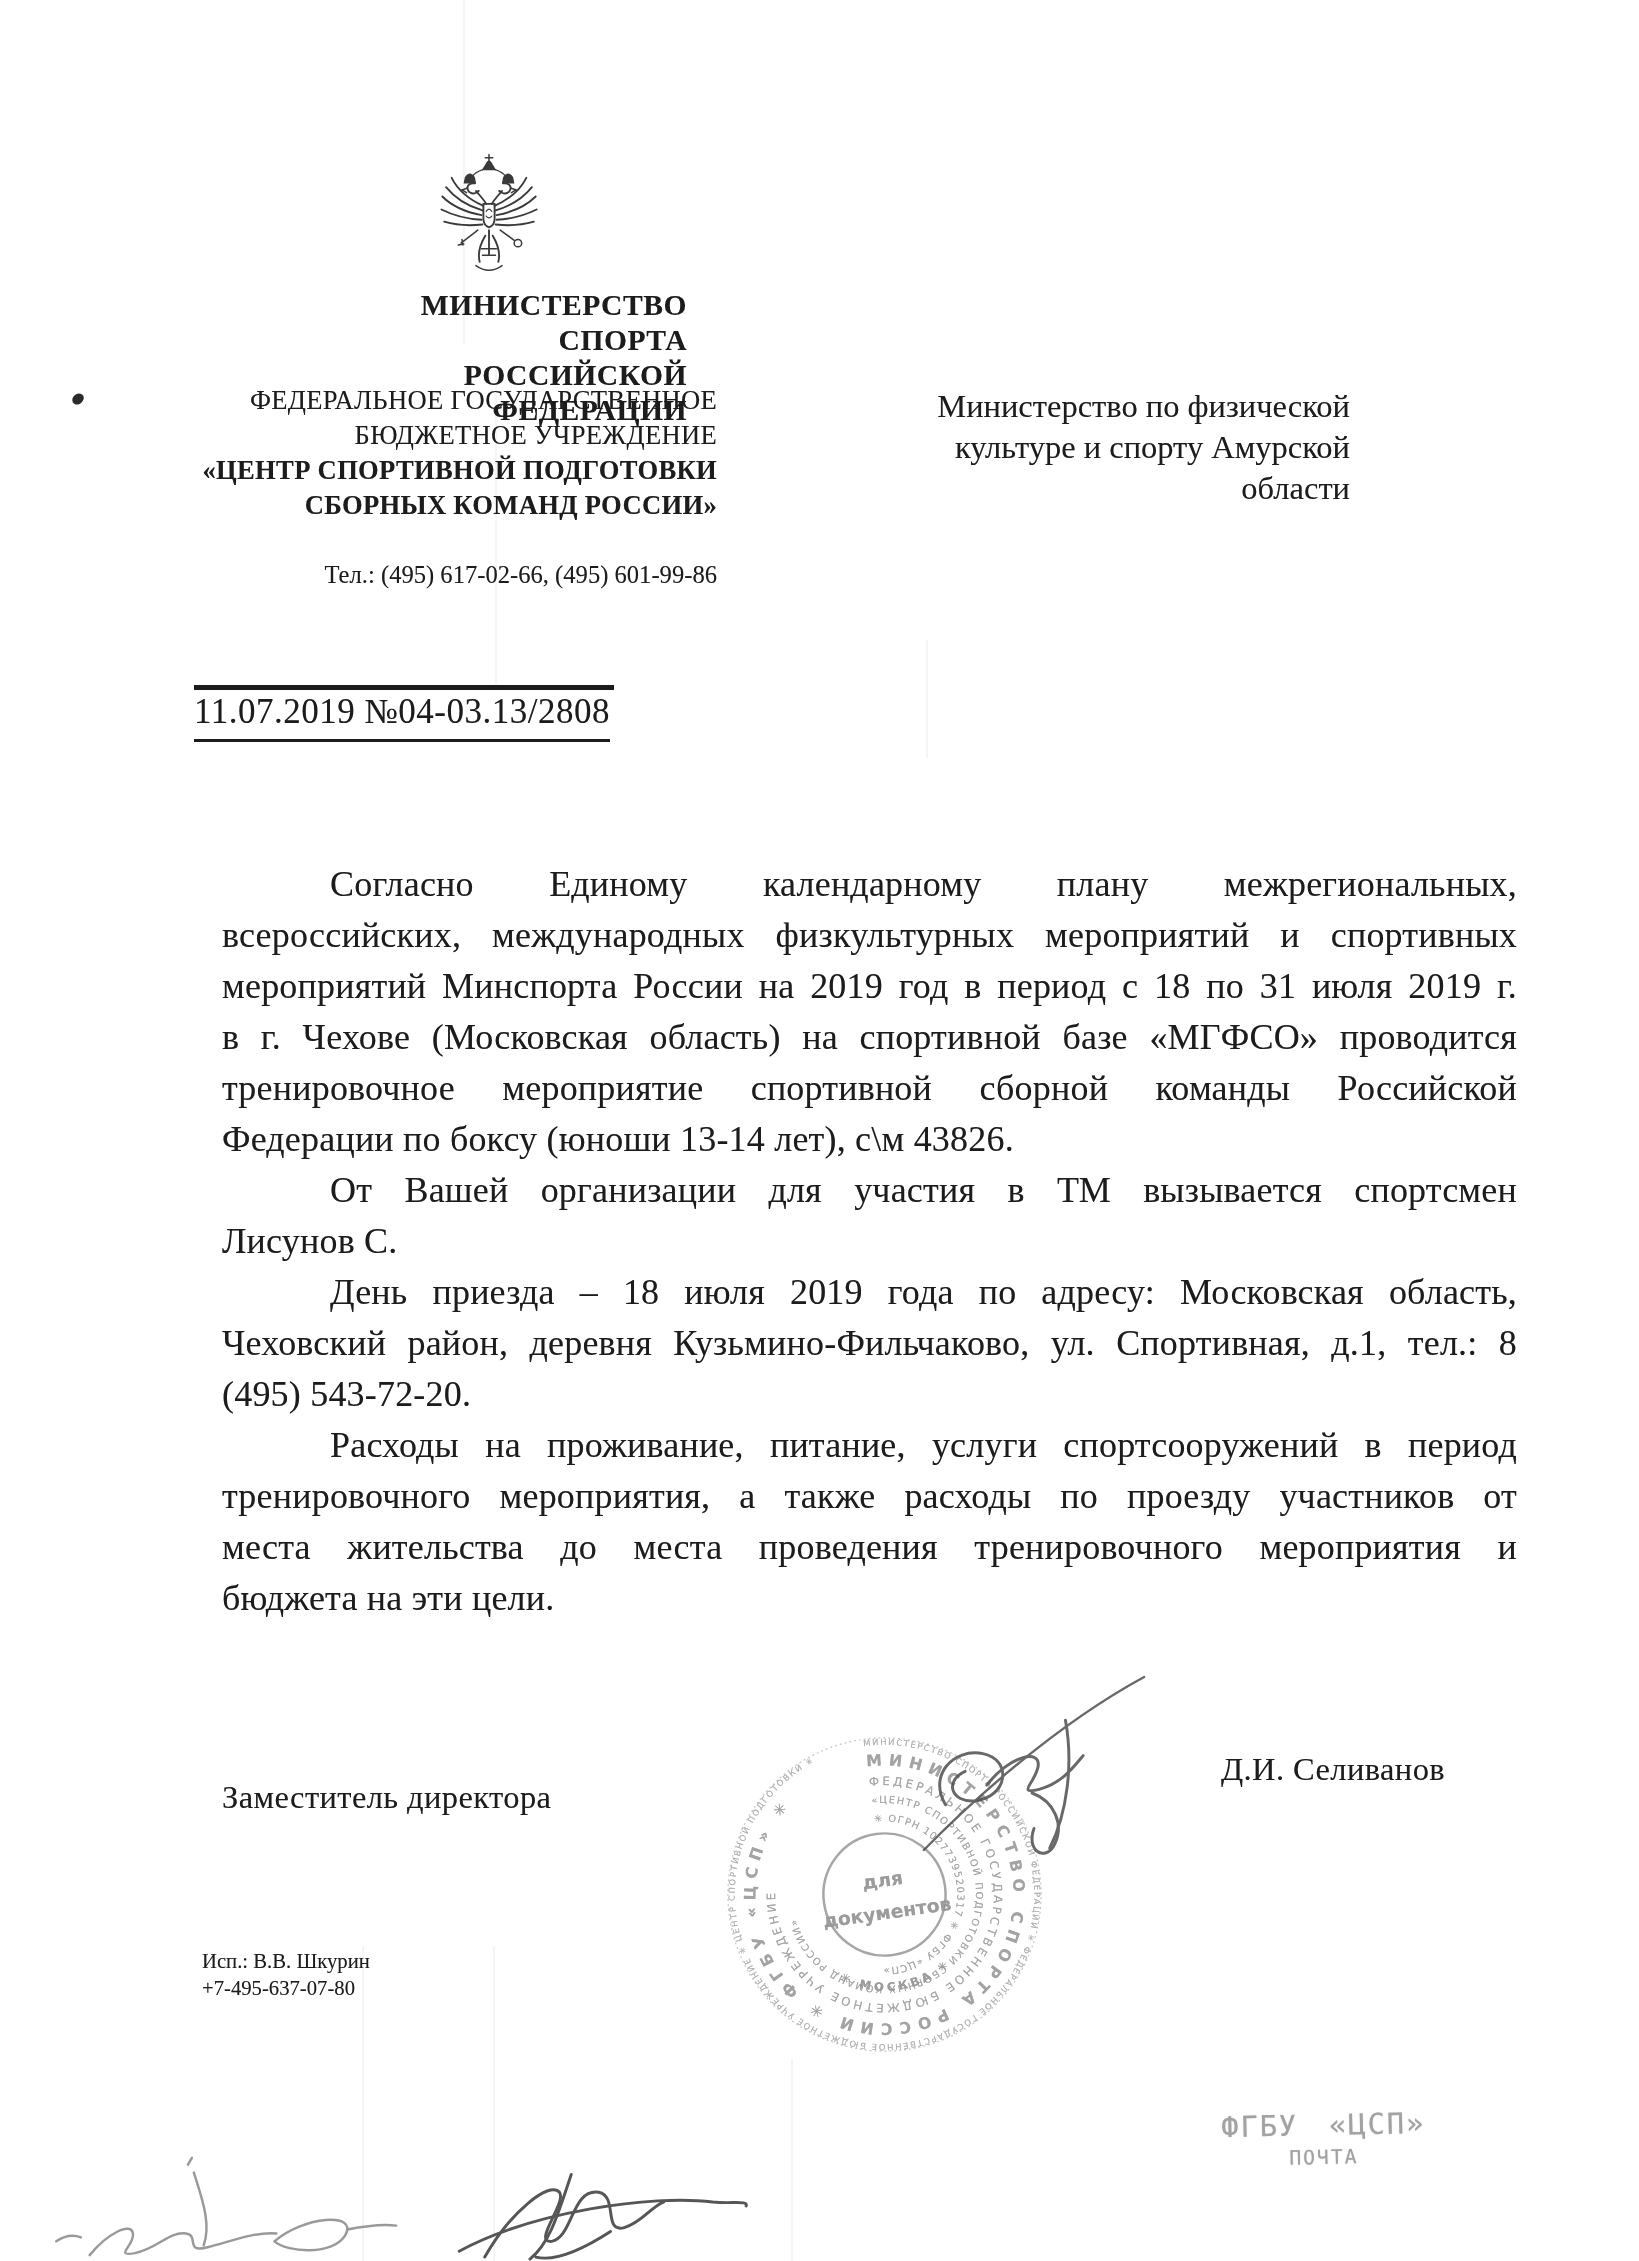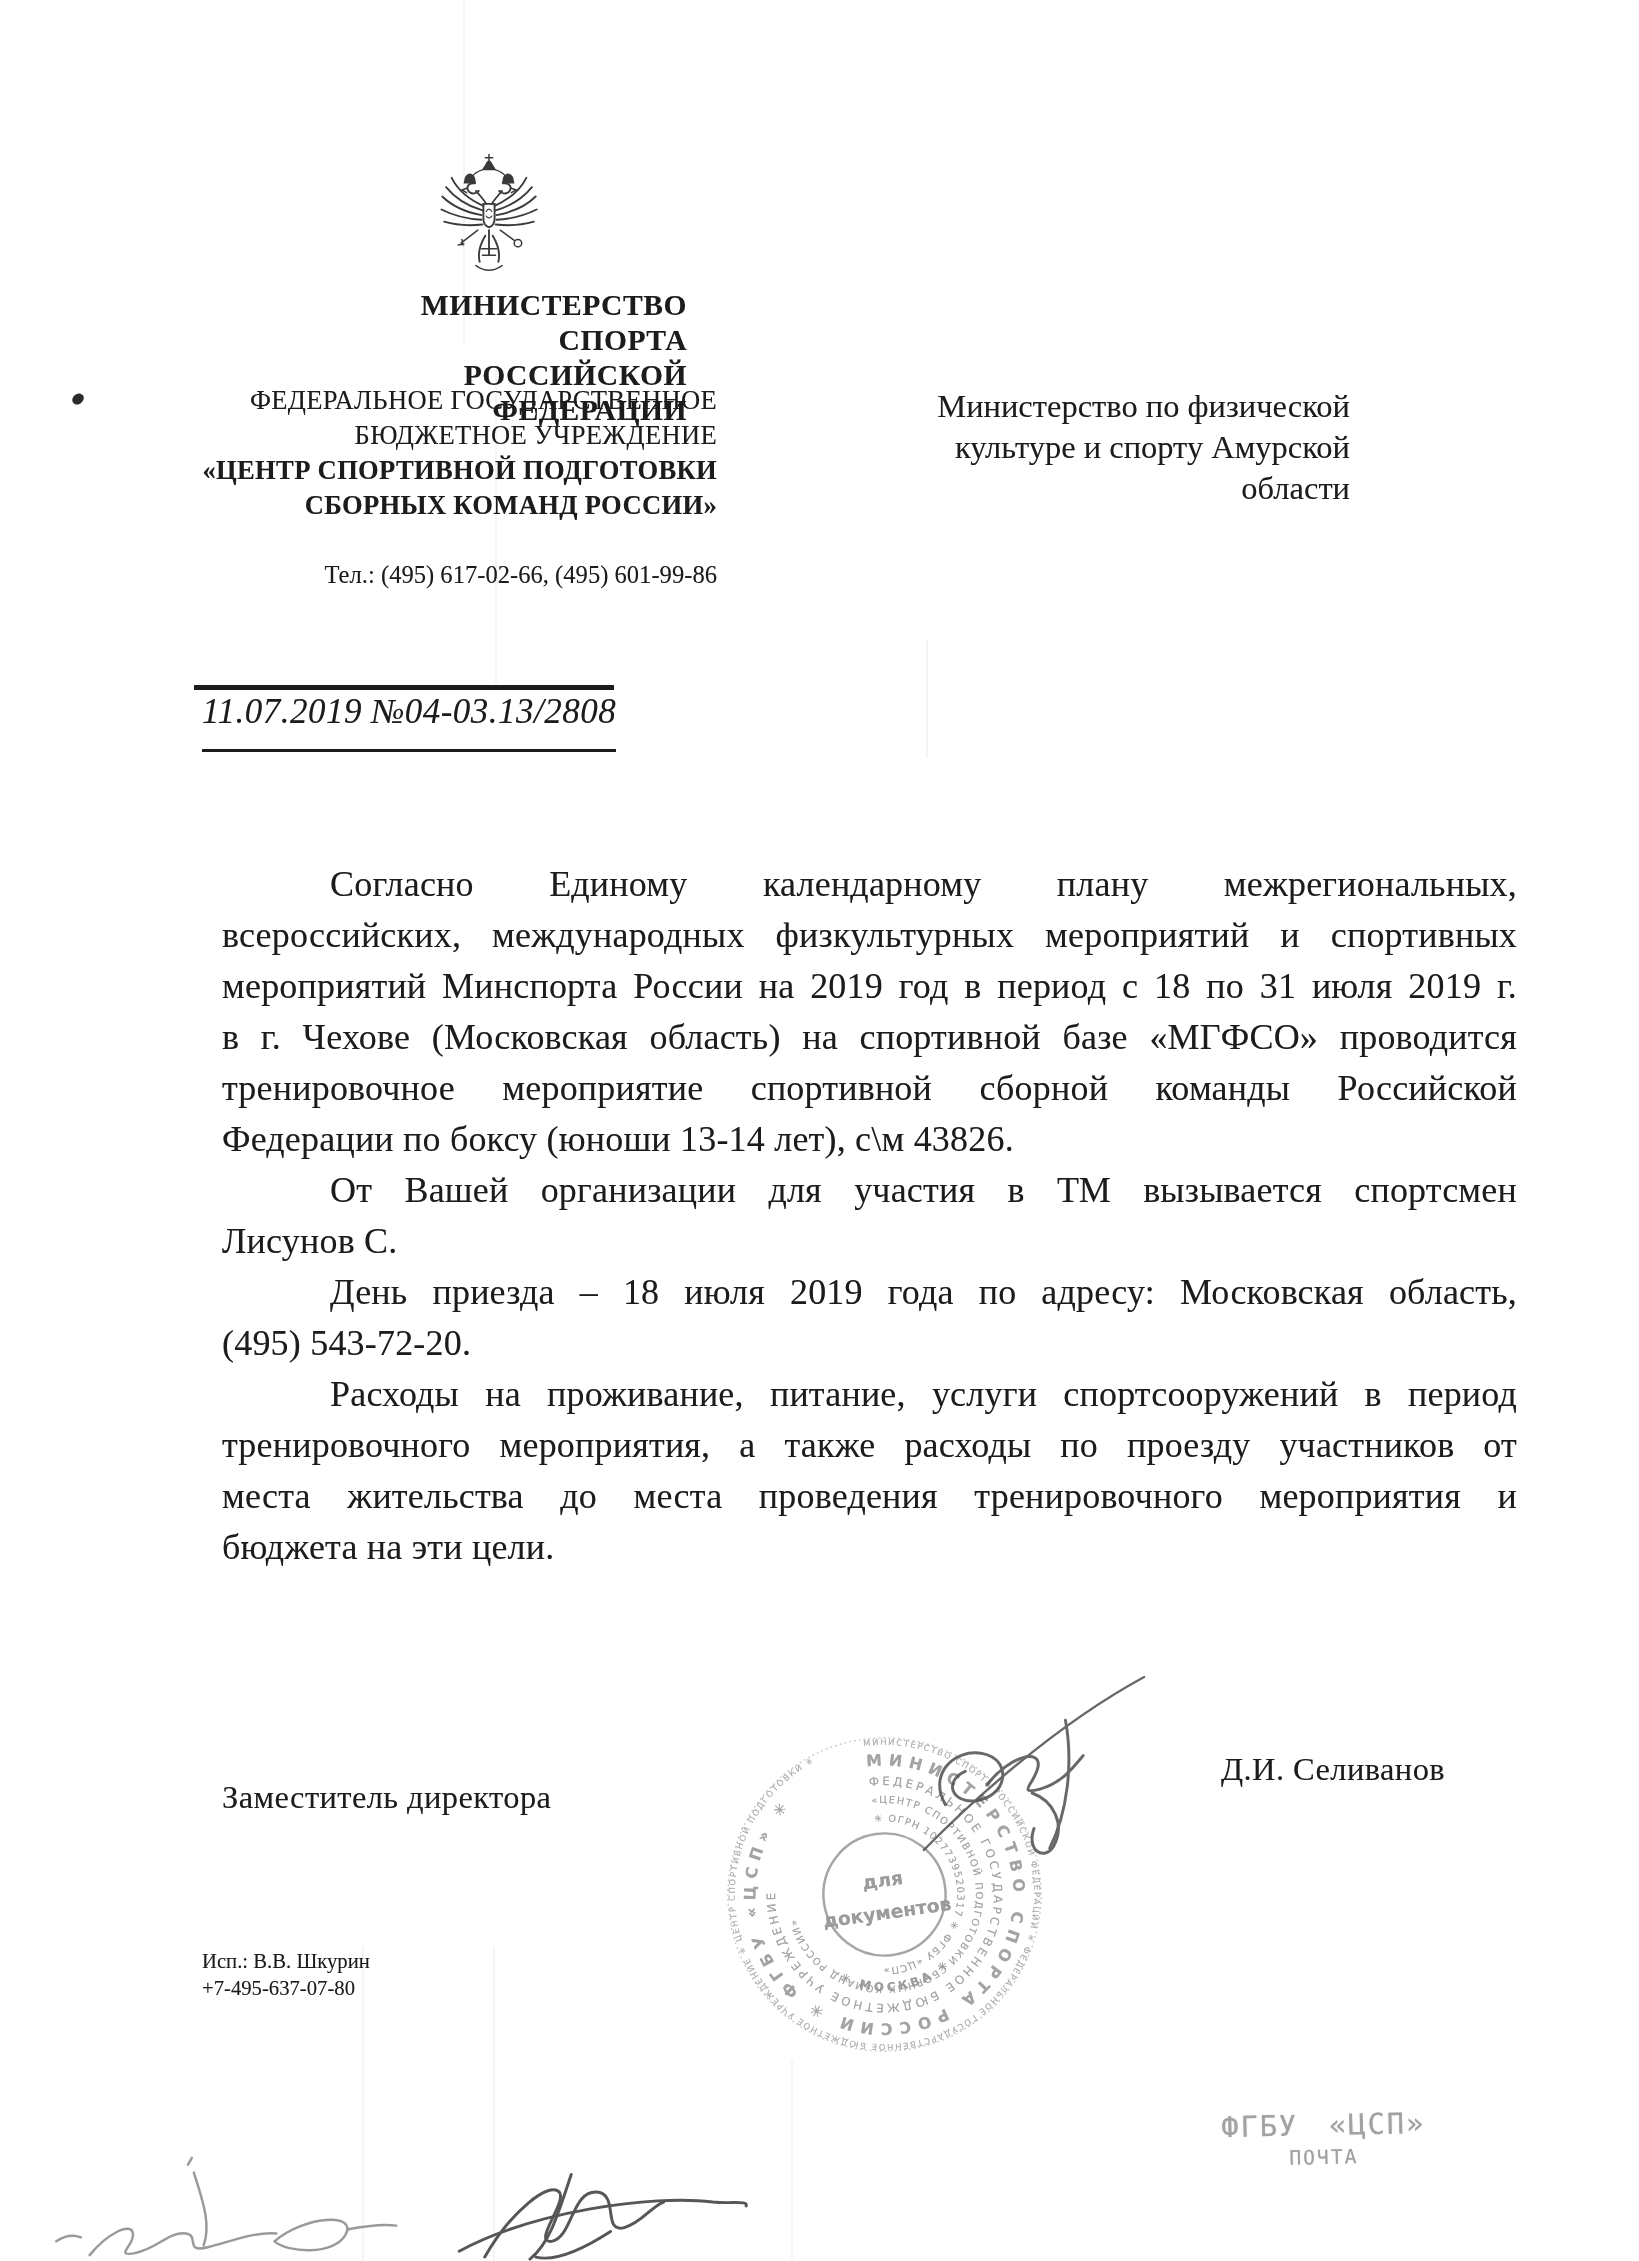--- a/index.html
+++ b/index.html
@@ -17,22 +17,22 @@
   .emblem { left:433px; top:148px; width:112px; height:138px; }
   .ministry-title { left:293px; top:288px; width:394px; font-weight:bold; font-size:29.6px; line-height:35px; letter-spacing:0.5px; }
   .ministry-title .l1 { word-spacing:12.8px; }
   .org-block { left:165px; top:383px; width:552px; font-size:26.6px; line-height:35px; letter-spacing:0.3px; }
   .org-block .b { font-weight:bold; }
   .addr-block { left:165px; top:558px; width:552px; font-size:24.6px; line-height:33px; }
   .recipient { left:867px; top:386px; width:483px; font-size:32.5px; line-height:41px; }
 
   
   .rule { left:194px; top:685px; width:420px; height:4.9px; background:#1c1c1c; }
-  .refline { left:202px; top:692px; font-size:35px; letter-spacing:0.5px;
-             border-bottom:3px solid #1c1c1c; padding-bottom:17px; display:inline-block;font-style:italic; }
+  .refline { left:194px; top:692px; font-size:35px; letter-spacing:0.5px;
+             border-bottom:3px solid #1c1c1c; padding-bottom:7px; display:inline-block; }
 
   
   .body-text { left:222px; top:859px; width:1295px; font-size:36px; line-height:51px; }
   .ln { text-align:justify; letter-spacing:0.2px; }
   .jl { text-align-last:justify; }
   .first { text-indent:108px; }
   .last { text-align-last:left; }
 
   
   .sig-title { left:222px; top:1779px; font-size:32.5px; letter-spacing:0.4px; }
@@ -137,20 +137,21 @@
   <div class="abs body-text">
     <div class="ln jl first">Согласно Единому календарному плану межрегиональных,</div>
     <div class="ln jl">всероссийских, международных физкультурных мероприятий и спортивных</div>
     <div class="ln jl">мероприятий Минспорта России на 2019 год в период с 18 по 31 июля 2019 г.</div>
     <div class="ln jl">в г. Чехове (Московская область) на спортивной базе «МГФСО» проводится</div>
     <div class="ln jl">тренировочное мероприятие спортивной сборной команды Российской</div>
     <div class="ln last">Федерации по боксу (юноши 13-14 лет), с\м 43826.</div>
     <div class="ln jl first">От Вашей организации для участия в ТМ вызывается спортсмен</div>
     <div class="ln last">Лисунов С.</div>
     <div class="ln jl first">День приезда – 18 июля 2019 года по адресу: Московская область,</div>
+    <div class="ln jl">Чеховский район, деревня Кузьмино-Фильчаково, ул. Спортивная, д.1, тел.: 8</div>
     <div class="ln last">(495) 543-72-20.</div>
     <div class="ln jl first">Расходы на проживание, питание, услуги спортсооружений в период</div>
     <div class="ln jl">тренировочного мероприятия, а также расходы по проезду участников от</div>
     <div class="ln jl">места жительства до места проведения тренировочного мероприятия и</div>
     <div class="ln last">бюджета на эти цели.</div>
   </div>
 
   <div class="abs sig-title">Заместитель директора</div>
   <div class="abs sig-name">Д.И. Селиванов</div>
 

